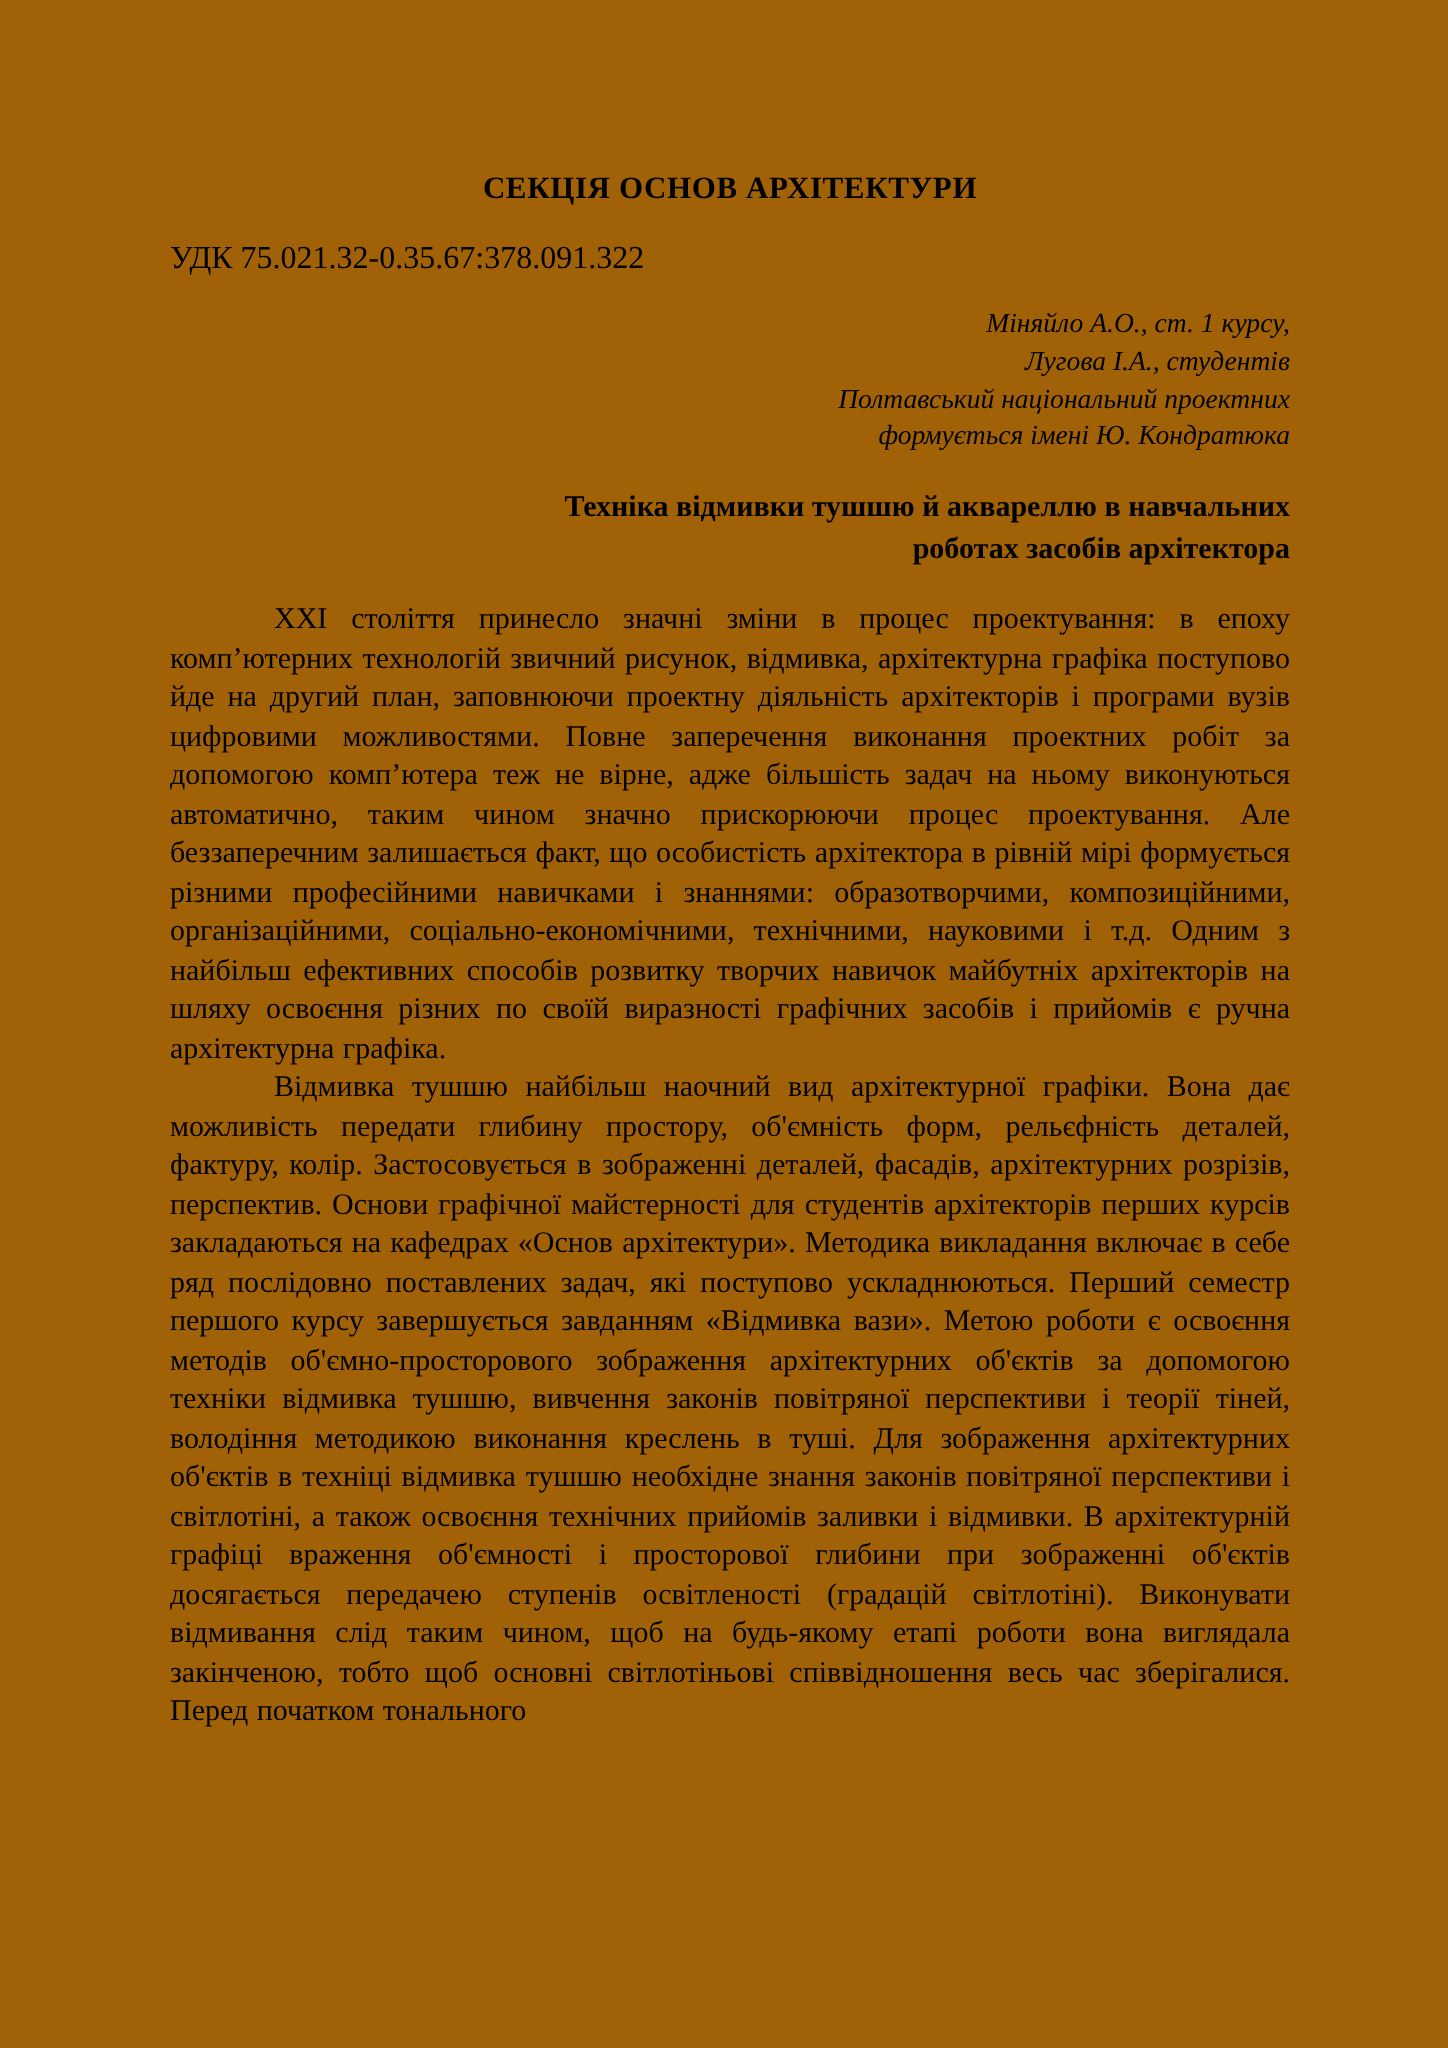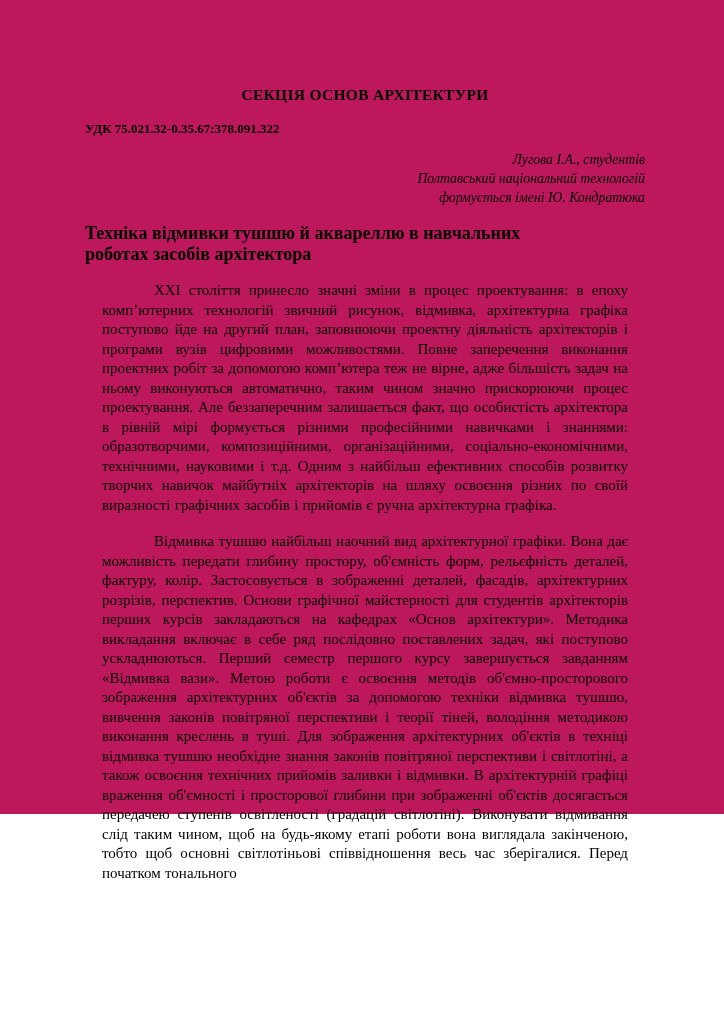--- a/index.html
+++ b/index.html
@@ -10,71 +10,72 @@
   body {
     width: 724px;
     height: 1024px;
     font-family: "Liberation Serif", "DejaVu Serif", serif;
     color: #000000;
     overflow: hidden;
   }
   .page {
     box-sizing: border-box;
     width: 724px;
-    height: 814px;
+    height: 1024px;
     padding: 86px 79px 40px 85px;
-    background: #be185d;
+    background: #a16207;
   }
   .section-heading {
     text-align: center;
     font-weight: bold;
     font-size: 15.5px;
     letter-spacing: 0.3px;
     margin: 0 0 17px 0;
   }
   .udc {
-    font-weight: bold;
-    font-size: 13px;
+    font-weight: normal;
+    font-size: 16px;
     margin: 0 0 14px 0;
   }
   .authors {
     text-align: right;
     font-style: italic;
     font-size: 13.8px;
     line-height: 18.8px;
     margin: 0 0 16px 0;
   }
   .paper-title {
-    text-align: left;
+    text-align: right;
     font-weight: bold;
-    font-size: 18px;
+    font-size: 15px;
     line-height: 20.5px;
     margin: 0 0 16px 0;
   }
   .body-text p {
-    margin: 17px;
+    margin: 0;
     font-size: 15px;
     line-height: 19.5px;
     text-align: justify;
     text-indent: 52px;
     word-spacing: 0.5px;
   }
 </style>
 </head>
 <body>
 
 <div class="page">
 
   <h1 class="section-heading">СЕКЦІЯ ОСНОВ АРХІТЕКТУРИ</h1>
 
   <div class="udc">УДК 75.021.32-0.35.67:378.091.322</div>
 
   <div class="authors">
+    <div>Міняйло А.О., ст. 1 курсу,</div>
     <div>Лугова І.А., студентів</div>
-    <div>Полтавський національний технологій</div>
+    <div>Полтавський національний проектних</div>
     <div>формується імені Ю. Кондратюка</div>
   </div>
 
   <div class="paper-title">
     <div>Техніка відмивки тушшю й аквареллю в навчальних</div>
     <div>роботах засобів архітектора</div>
   </div>
 
   <div class="body-text">
     <p>ХХІ століття принесло значні зміни в процес проектування: в епоху комп’ютерних технологій звичний рисунок, відмивка, архітектурна графіка поступово йде на другий план, заповнюючи проектну діяльність архітекторів і програми вузів цифровими можливостями. Повне заперечення виконання проектних робіт за допомогою комп’ютера теж не вірне, адже більшість задач на ньому виконуються автоматично, таким чином значно прискорюючи процес проектування.  Але беззаперечним залишається факт, що особистість архітектора в рівній мірі формується різними професійними навичками і знаннями: образотворчими, композиційними, організаційними, соціально-економічними, технічними, науковими і т.д. Одним з найбільш ефективних способів розвитку творчих навичок майбутніх архітекторів на шляху освоєння різних по своїй виразності графічних засобів і прийомів є ручна архітектурна графіка.</p>

